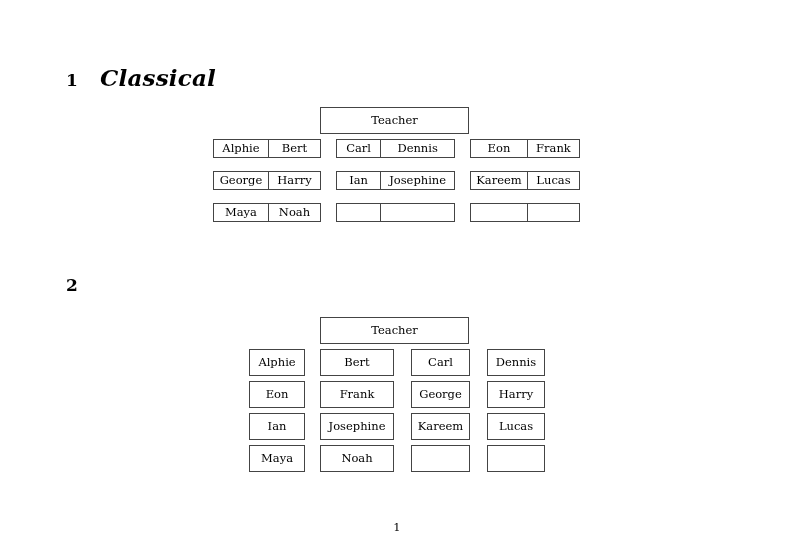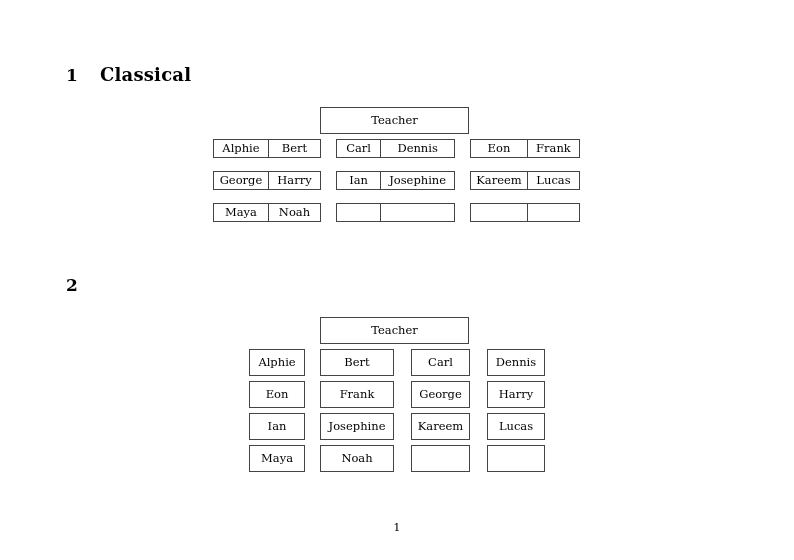--- a/index.html
+++ b/index.html
@@ -29,21 +29,22 @@
     font-weight: bold;
     font-size: 17px;
     letter-spacing: 0.2px;
     white-space: nowrap;
   }
   .section-heading .sec-num {
     width: 34px;
     flex: 0 0 34px;
   }
   .section-heading .sec-title {
-    font-size: 18px;
+    font-size: 23px;
+    font-style: italic;
   }
 
   #heading-classical  { left: 66px;  top: 64px; }
   #heading-distributed{ left: 66px;  top: 275px; }
 
   
   .box {
     position: absolute;
     box-sizing: border-box;
     border: 1px solid #444444;

